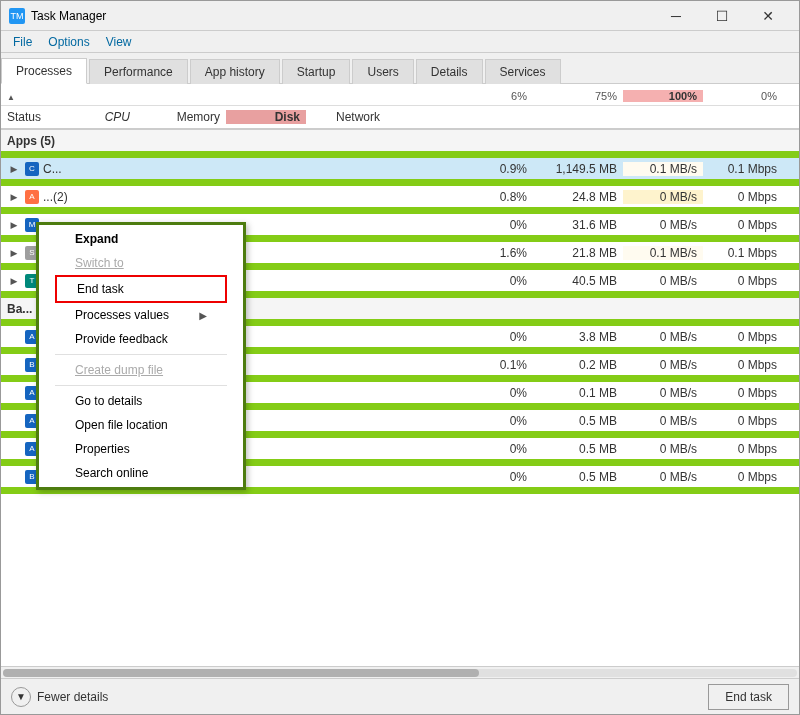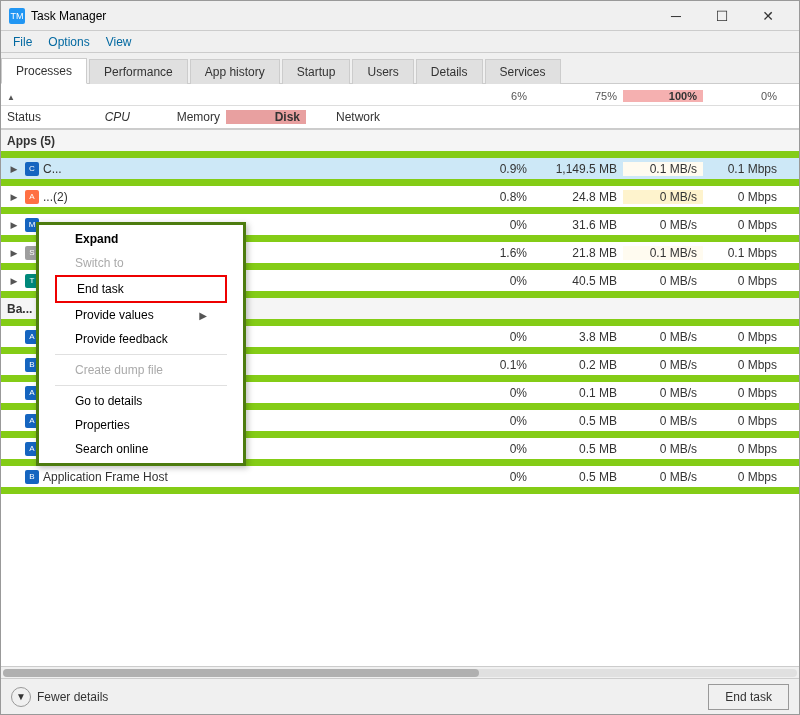--- a/index.html
+++ b/index.html
@@ -239,21 +239,21 @@
 
     .ctx-item {
       padding: 5px 20px;
       font-size: 12px;
       cursor: pointer;
       color: #000;
       display: flex;
       align-items: center;
       justify-content: space-between;
     }
-    .ctx-item.disabled { color: #aaa; cursor: default; }
+    .ctx-item.disabled { color: #aaa; cursor: default; text-decoration: underline; }
     .ctx-item.highlighted {
       background: #fff;
       border: 2px solid #e00;
     }
     .ctx-item.bold { font-weight: 700; }
 
     .ctx-separator {
       height: 1px;
       background: #e0e0e0;
       margin: 3px 0;
@@ -589,28 +589,29 @@
         <div class="cell disk">0 MB/s</div>
         <div class="cell net">0 Mbps</div>
         <div class="cell scroll"></div>
       </div>
 
       <div class="context-menu">
         <div class="ctx-item bold">Expand</div>
         <div class="ctx-item disabled">Switch to</div>
         <div class="ctx-item highlighted">End task</div>
         <div class="ctx-item">
-          <span>Provide values</span>
+          <span>Processes values</span>
           <span class="ctx-submenu-arrow">▶</span>
         </div>
         <div class="ctx-item">Provide feedback</div>
         <div class="ctx-separator"></div>
         <div class="ctx-item disabled">Create dump file</div>
         <div class="ctx-separator"></div>
         <div class="ctx-item">Go to details</div>
+        <div class="ctx-item">Open file location</div>
         <div class="ctx-item">Properties</div>
         <div class="ctx-item">Search online</div>
       </div>
 
     </div>
 
     <div class="h-scrollbar">
       <div class="h-scroll-track">
         <div class="h-scroll-thumb"></div>
       </div>

